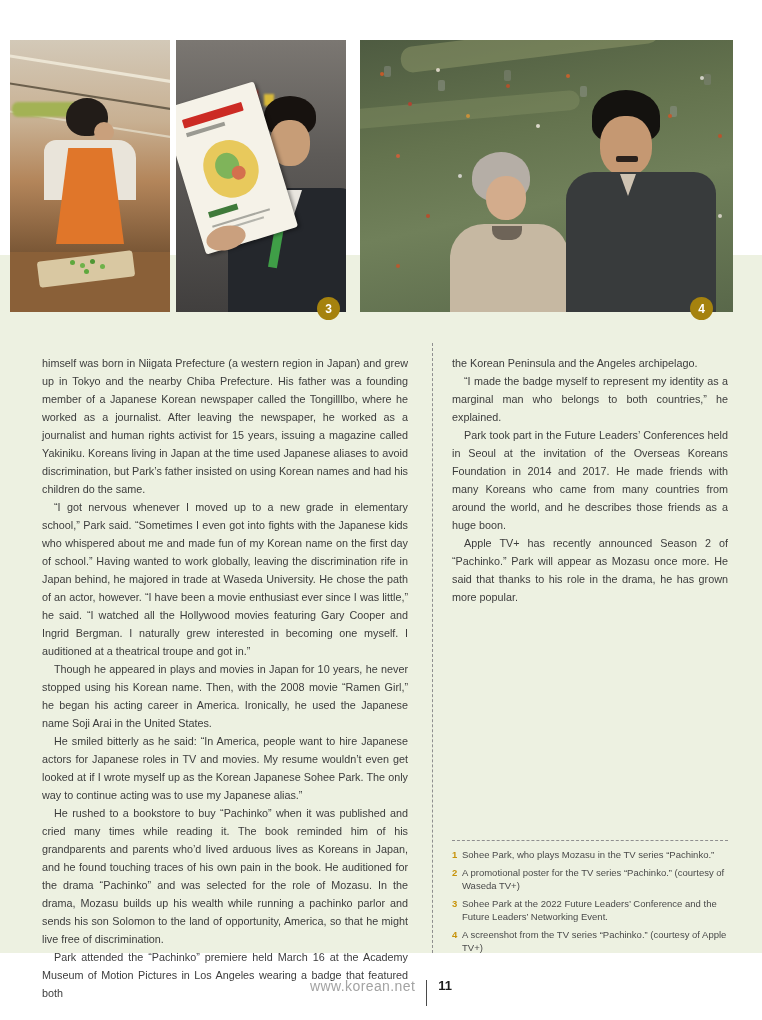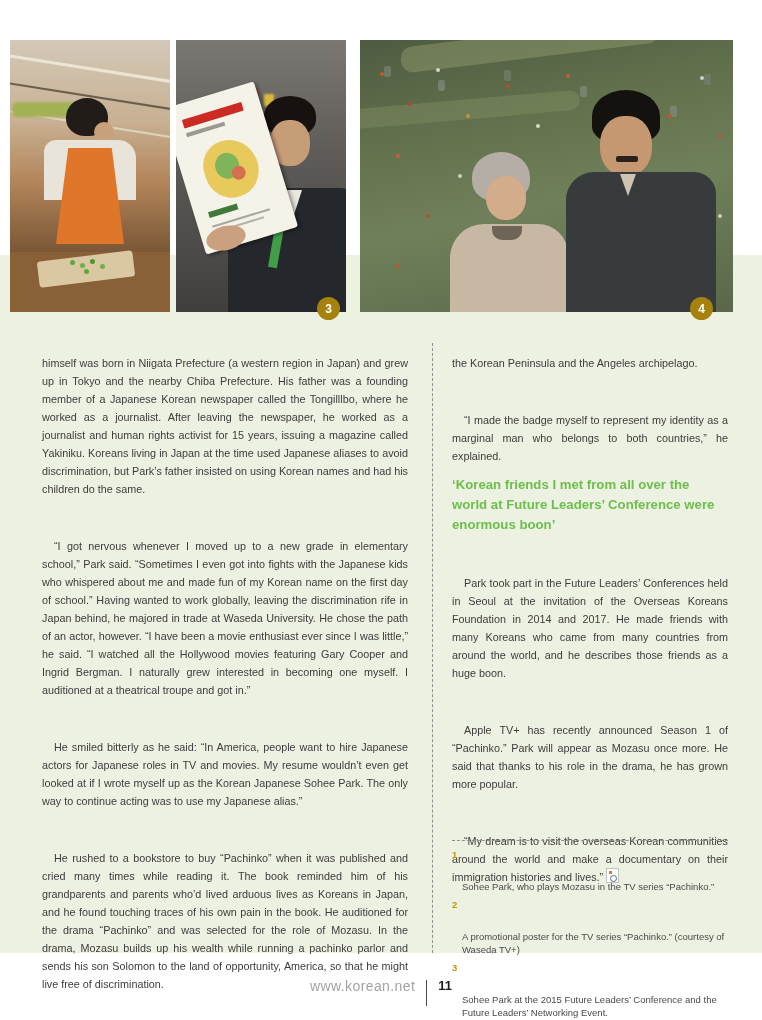--- a/index.html
+++ b/index.html
@@ -87,37 +87,37 @@
   .badge{width:23px;height:23px;border-radius:50%;background:#a5820e;color:#ffffff;
     font-size:12px;font-weight:bold;display:flex;align-items:center;justify-content:center;z-index:5;}
   .badge-3{left:317px;top:297px;}
   .badge-4{left:690px;top:297px;}
 
   
   .col{top:354px;font-size:10.8px;line-height:18px;text-align:justify;color:#3c3c3c;}
   .col-left{left:42px;width:366px;}
   .col-right{left:452px;width:276px;}
   .col p{margin:0;}
-  .col p.ind{text-indent:12px;margin-top:39px;}
+  .col p.ind{text-indent:12px;}
   .divider-v{left:432px;top:343px;height:610px;width:0;border-left:1px dashed #8f8f8f;}
 
   .green-heading{margin:10px 0 5px 0;font-size:13.2px;line-height:20px;font-weight:bold;
     color:#6cbf4c;text-align:left;}
 
   .logo-mark{display:inline-block;width:11px;height:13px;border:1px solid #c2c2c2;background:#ffffff;
     vertical-align:-2px;margin-left:3px;position:relative;}
   .logo-mark i{position:absolute;left:2px;top:2px;width:3px;height:3px;background:#e07b20;}
   .logo-mark b{position:absolute;left:3px;top:6px;width:5px;height:5px;border:1px solid #5a6b8a;border-radius:50%;}
 
   
   .footnotes{left:452px;top:840px;width:276px;}
   .fn-divider{border-top:1px dashed #8f8f8f;margin-bottom:7px;}
   .fn{display:flex;font-size:9.5px;line-height:13.5px;margin-bottom:4px;text-align:left;color:#4a4a4a;}
   .fn-num{flex:0 0 10px;color:#c7930b;font-weight:bold;}
-  .fn-text{flex:1;margin-top:32px;}
+  .fn-text{flex:1;}
 
   
   .footer{left:0;top:980px;width:762px;display:flex;justify-content:center;align-items:flex-start;}
   .footer .site{font-size:14px;color:#a3a3a3;letter-spacing:.4px;line-height:12px;}
   .footer .sep{width:1px;height:26px;background:#4a4a4a;margin:0 11px;}
   .footer .pagenum{font-size:13px;font-weight:bold;color:#1c1c1c;line-height:12px;}
 </style>
 </head>
 <body>
 
@@ -176,50 +176,48 @@
   <div class="pc-msuit"></div>
   <div class="pc-mshirt"></div>
 </div>
 
 <div class="abs badge badge-3">3</div>
 <div class="abs badge badge-4">4</div>
 
 <div class="abs col col-left">
   <p>himself was born in Niigata Prefecture (a western region in Japan) and grew up in Tokyo and the nearby Chiba Prefecture. His father was a founding member of a Japanese Korean newspaper called the Tongilllbo, where he worked as a journalist. After leaving the newspaper, he worked as a journalist and human rights activist for 15 years, issuing a magazine called Yakiniku. Koreans living in Japan at the time used Japanese aliases to avoid discrimination, but Park’s father insisted on using Korean names and had his children do the same.</p>
   <p class="ind">“I got nervous whenever I moved up to a new grade in elementary school,” Park said. “Sometimes I even got into fights with the Japanese kids who whispered about me and made fun of my Korean name on the first day of school.” Having wanted to work globally, leaving the discrimination rife in Japan behind, he majored in trade at Waseda University. He chose the path of an actor, however. “I have been a movie enthusiast ever since I was little,” he said. “I watched all the Hollywood movies featuring Gary Cooper and Ingrid Bergman. I naturally grew interested in becoming one myself. I auditioned at a theatrical troupe and got in.”</p>
+  <p class="ind">Though he appeared in plays and movies in Japan for 10 years, he never stopped using his Korean name. Then, with the 2008 movie “Ramen Girl,” he began his acting career in America. Ironically, he used the Japanese name Soji Arai in the United States.</p>
   <p class="ind">He smiled bitterly as he said: “In America, people want to hire Japanese actors for Japanese roles in TV and movies. My resume wouldn’t even get looked at if I wrote myself up as the Korean Japanese Sohee Park. The only way to continue acting was to use my Japanese alias.”</p>
   <p class="ind">He rushed to a bookstore to buy “Pachinko” when it was published and cried many times while reading it. The book reminded him of his grandparents and parents who’d lived arduous lives as Koreans in Japan, and he found touching traces of his own pain in the book. He auditioned for the drama “Pachinko” and was selected for the role of Mozasu. In the drama, Mozasu builds up his wealth while running a pachinko parlor and sends his son Solomon to the land of opportunity, America, so that he might live free of discrimination.</p>
+  <p class="ind">Park attended the “Pachinko” premiere held March 16 at the Academy Museum of Motion Pictures in Los Angeles wearing a badge that featured both</p>
 </div>
 
 <div class="abs divider-v"></div>
 
 <div class="abs col col-right">
   <p>the Korean Peninsula and the Angeles archipelago.</p>
   <p class="ind">“I made the badge myself to represent my identity as a marginal man who belongs to both countries,” he explained.</p>
-  <h2 class="green-heading">‘Korean friends I met from all over the world at Future Leaders’ Conference were enormous boon’</h2>
   <p class="ind">Park took part in the Future Leaders’ Conferences held in Seoul at the invitation of the Overseas Koreans Foundation in 2014 and 2017. He made friends with many Koreans who came from many countries from around the world, and he describes those friends as a huge boon.</p>
-  <p class="ind">Apple TV+ has recently announced Season 1 of “Pachinko.” Park will appear as Mozasu once more. He said that thanks to his role in the drama, he has grown more popular.</p>
-  <p class="ind">
-    <span>“My dream is to visit the overseas Korean communities around the world and make a documentary on their immigration histories and lives.”</span><span class="logo-mark"><i></i><b></b></span>
-  </p>
+  <p class="ind">Apple TV+ has recently announced Season 2 of “Pachinko.” Park will appear as Mozasu once more. He said that thanks to his role in the drama, he has grown more popular.</p>
 </div>
 
 <div class="abs footnotes">
   <div class="fn-divider"></div>
   <div class="fn">
     <span class="fn-num">1</span>
     <span class="fn-text">Sohee Park, who plays Mozasu in the TV series “Pachinko.”</span>
   </div>
   <div class="fn">
     <span class="fn-num">2</span>
     <span class="fn-text">A promotional poster for the TV series “Pachinko.” (courtesy of Waseda TV+)</span>
   </div>
   <div class="fn">
     <span class="fn-num">3</span>
-    <span class="fn-text">Sohee Park at the 2015 Future Leaders’ Conference and the Future Leaders’ Networking Event.</span>
+    <span class="fn-text">Sohee Park at the 2022 Future Leaders’ Conference and the Future Leaders’ Networking Event.</span>
   </div>
   <div class="fn">
     <span class="fn-num">4</span>
     <span class="fn-text">A screenshot from the TV series “Pachinko.” (courtesy of Apple TV+)</span>
   </div>
 </div>
 
 <div class="abs footer">
   <span class="site">www.korean.net</span>
   <span class="sep"></span>

